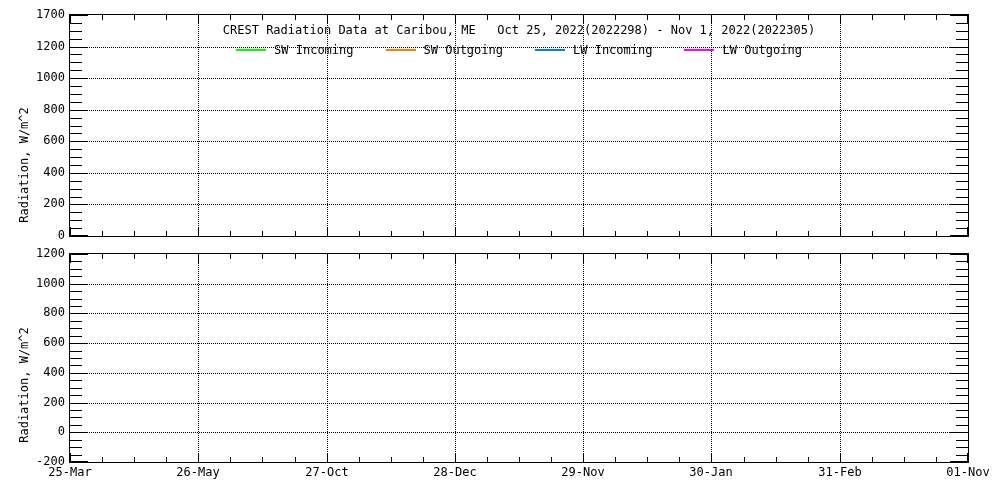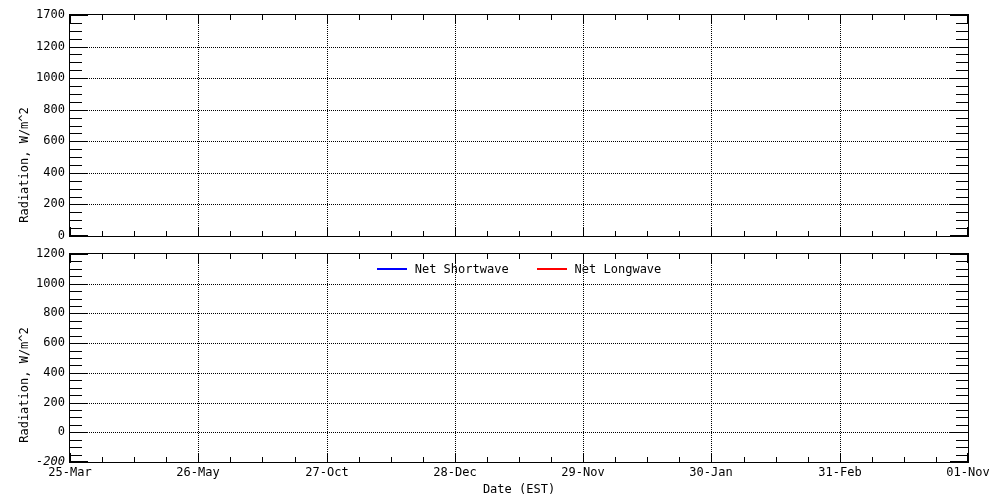--- a/index.html
+++ b/index.html
@@ -20,20 +20,39 @@
   .legend-line{display:inline-block;width:30px;height:2px;margin-right:8px;}
   .axis-title-y{position:absolute;transform:translate(-50%,-50%) rotate(-90deg);white-space:nowrap;line-height:13px;}
   .axis-title-x{position:absolute;text-align:center;white-space:nowrap;line-height:14px;}
 </style>
 </head>
 <body>
 
 <div class="fig">
 
   <div class="plot" id="plot0" style="left: 69px; top: 14px; width: 900px; height: 223px;">
+    <div class="plot-title" style="top:8px">CREST Radiation Data at Caribou, ME   Oct 25, 2022(2022298) - Nov 1, 2022(2022305)</div>
+    <div class="legend" id="legend0" style="top:28px;gap:32px">
+        <span class="legend-item">
+          <span class="legend-line" style="background: rgb(0, 255, 0);"></span>
+          <span>SW Incoming</span>
+        </span>
+        <span class="legend-item">
+          <span class="legend-line" style="background: rgb(255, 128, 0);"></span>
+          <span>SW Outgoing</span>
+        </span>
+        <span class="legend-item">
+          <span class="legend-line" style="background: rgb(0, 128, 255);"></span>
+          <span>LW Incoming</span>
+        </span>
+        <span class="legend-item">
+          <span class="legend-line" style="background: rgb(255, 0, 255);"></span>
+          <span>LW Outgoing</span>
+        </span>
+      </div>
   <div class="tick" style="left: 0px; top: 220px; width: 18px; height: 1px;"></div>
       <div class="tick" style="left: 880px; top: 220px; width: 18px; height: 1px;"></div>
       <div class="tick" style="left: 0px; top: 213px; width: 12px; height: 1px;"></div>
       <div class="tick" style="left: 886px; top: 213px; width: 12px; height: 1px;"></div>
       <div class="tick" style="left: 0px; top: 205px; width: 12px; height: 1px;"></div>
       <div class="tick" style="left: 886px; top: 205px; width: 12px; height: 1px;"></div>
       <div class="tick" style="left: 0px; top: 197px; width: 12px; height: 1px;"></div>
       <div class="tick" style="left: 886px; top: 197px; width: 12px; height: 1px;"></div>
       <div class="tick" style="left: 0px; top: 189px; width: 18px; height: 1px;"></div>
       <div class="tick" style="left: 880px; top: 189px; width: 18px; height: 1px;"></div>
@@ -151,30 +170,20 @@
       <div class="tick" style="left: 802px; top: 0px; width: 1px; height: 5px;"></div>
       <div class="tick" style="left: 834px; top: 216px; width: 1px; height: 5px;"></div>
       <div class="tick" style="left: 834px; top: 0px; width: 1px; height: 5px;"></div>
       <div class="tick" style="left: 866px; top: 216px; width: 1px; height: 5px;"></div>
       <div class="tick" style="left: 866px; top: 0px; width: 1px; height: 5px;"></div>
       <div class="tick" style="left: 897px; top: 212px; width: 1px; height: 9px;"></div>
       <div class="tick" style="left: 897px; top: 0px; width: 1px; height: 9px;"></div>
     </div>
 
   <div class="plot" id="plot1" style="left: 69px; top: 253px; width: 900px; height: 210px;">
-    <div class="legend" id="legend1" style="top:8px;gap:28px">
-        <span class="legend-item">
-          <span class="legend-line" style="background: rgb(0, 0, 255);"></span>
-          <span>Net Shortwave</span>
-        </span>
-        <span class="legend-item">
-          <span class="legend-line" style="background: rgb(255, 0, 0);"></span>
-          <span>Net Longwave</span>
-        </span>
-      </div>
   <div class="tick" style="left: 0px; top: 207px; width: 18px; height: 1px;"></div>
       <div class="tick" style="left: 880px; top: 207px; width: 18px; height: 1px;"></div>
       <div class="tick" style="left: 0px; top: 201px; width: 12px; height: 1px;"></div>
       <div class="tick" style="left: 886px; top: 201px; width: 12px; height: 1px;"></div>
       <div class="tick" style="left: 0px; top: 193px; width: 12px; height: 1px;"></div>
       <div class="tick" style="left: 886px; top: 193px; width: 12px; height: 1px;"></div>
       <div class="tick" style="left: 0px; top: 186px; width: 12px; height: 1px;"></div>
       <div class="tick" style="left: 886px; top: 186px; width: 12px; height: 1px;"></div>
       <div class="tick" style="left: 0px; top: 178px; width: 18px; height: 1px;"></div>
       <div class="tick" style="left: 880px; top: 178px; width: 18px; height: 1px;"></div>
@@ -295,31 +304,30 @@
       <div class="tick" style="left: 866px; top: 203px; width: 1px; height: 5px;"></div>
       <div class="tick" style="left: 866px; top: 0px; width: 1px; height: 5px;"></div>
       <div class="tick" style="left: 897px; top: 199px; width: 1px; height: 9px;"></div>
       <div class="tick" style="left: 897px; top: 0px; width: 1px; height: 9px;"></div>
     </div>
 
   <div class="axis-title-y" style="left:24px;top:165px">Radiation, W/m^2</div>
 
   <div class="axis-title-y" style="left:24px;top:385px">Radiation, W/m^2</div>
 
-  <div class="axis-title-x" style="left:69px;width:900px;top:482px">Date (EST)</div>
 
 <div class="ytick-label" style="left: 5px; top: 229px; width: 60px;">0</div>
     <div class="ytick-label" style="left: 5px; top: 197px; width: 60px;">200</div>
     <div class="ytick-label" style="left: 5px; top: 166px; width: 60px;">400</div>
     <div class="ytick-label" style="left: 5px; top: 134px; width: 60px;">600</div>
     <div class="ytick-label" style="left: 5px; top: 103px; width: 60px;">800</div>
     <div class="ytick-label" style="left: 5px; top: 71px; width: 60px;">1000</div>
     <div class="ytick-label" style="left: 5px; top: 40px; width: 60px;">1200</div>
     <div class="ytick-label" style="left: 5px; top: 8px; width: 60px;">1700</div>
-    <div class="ytick-label" style="left: 5px; top: 455px; width: 60px; font-style: italic;">-200</div>
+    <div class="ytick-label" style="left: 5px; top: 455px; width: 60px;">-200</div>
     <div class="ytick-label" style="left: 5px; top: 425px; width: 60px;">0</div>
     <div class="ytick-label" style="left: 5px; top: 396px; width: 60px;">200</div>
     <div class="ytick-label" style="left: 5px; top: 366px; width: 60px;">400</div>
     <div class="ytick-label" style="left: 5px; top: 336px; width: 60px;">600</div>
     <div class="ytick-label" style="left: 5px; top: 306px; width: 60px;">800</div>
     <div class="ytick-label" style="left: 5px; top: 277px; width: 60px;">1000</div>
     <div class="ytick-label" style="left: 5px; top: 247px; width: 60px;">1200</div>
     <div class="xtick-label" style="left: 35px; top: 466px; width: 70px;">25-Mar</div>
     <div class="xtick-label" style="left: 163px; top: 466px; width: 70px;">26-May</div>
     <div class="xtick-label" style="left: 292px; top: 466px; width: 70px;">27-Oct</div>

